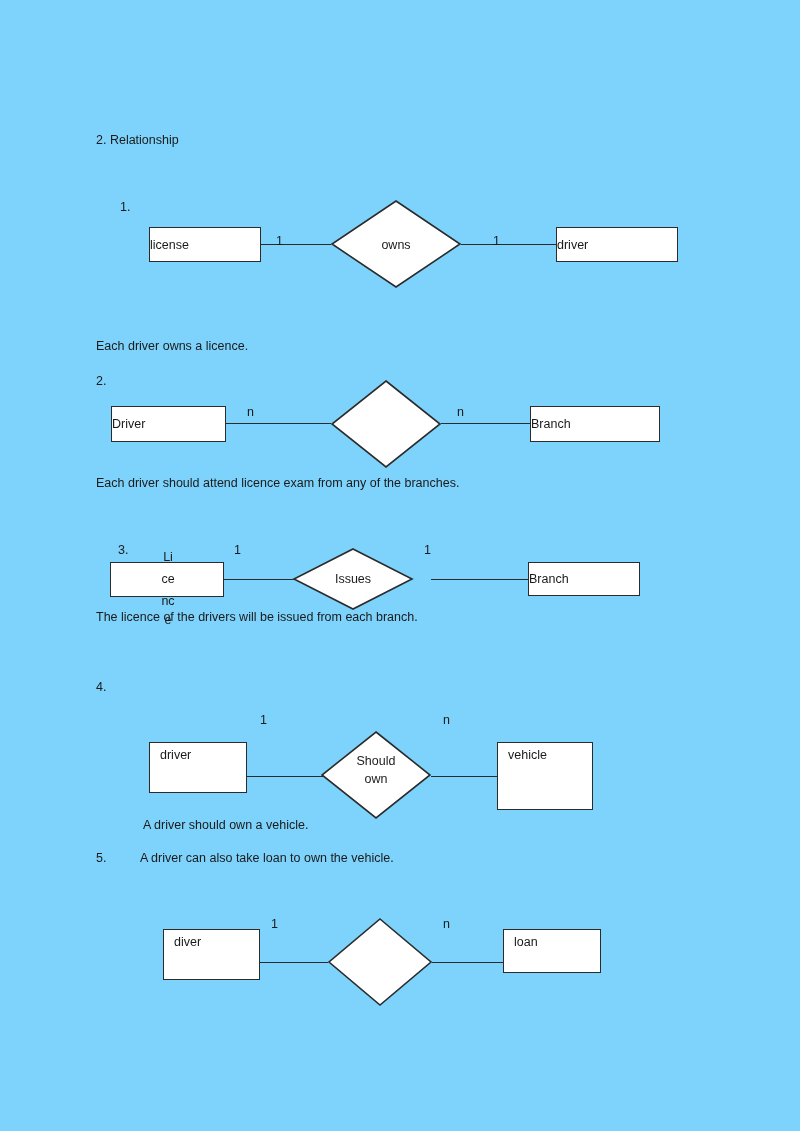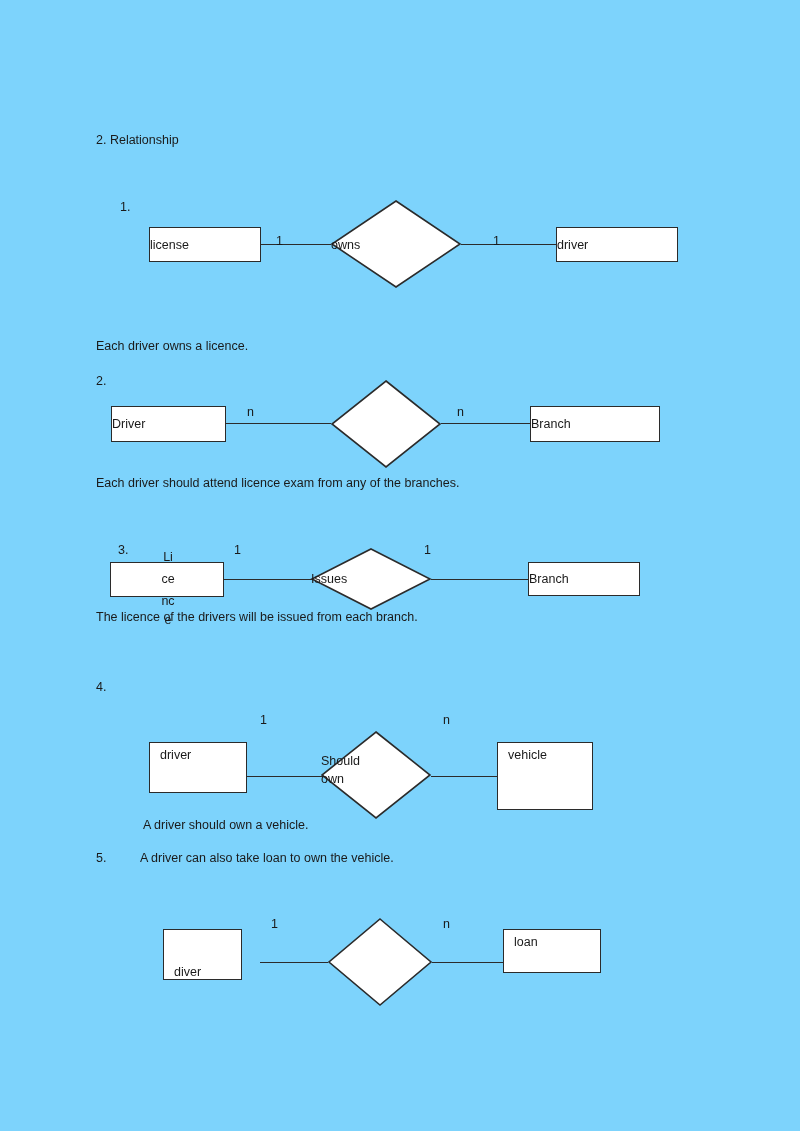--- a/index.html
+++ b/index.html
@@ -56,21 +56,21 @@
   
   .diamond {
     position: absolute;
     overflow: visible;
   }
   .diamond svg { display: block; overflow: visible; }
   .diamond-label {
     position: absolute;
     left: 0;
     right: 0;
-    text-align: left;
+    text-align: center;
     font-size: 12.5px;
     color: #1a1a1a;
     line-height: 1.45;
     pointer-events: none;
   }
 
   
   .link {
     position: absolute;
     height: 0;
@@ -170,21 +170,21 @@
 
     <div class="broken-label" style="left:148px; top:551px;">Li</div>
     <div class="broken-label" style="left:148px; top:573px;">ce</div>
     <div class="broken-label" style="left:148px; top:595px;">nc</div>
     <div class="broken-label" style="left:148px; top:614px;">e</div>
 
     <div class="link" style="left:224px; top:579px; width:107px;"></div>
 
     <div class="card" style="left:234px; top:543px;">1</div>
 
-    <div class="diamond" style="left:311px; top:548px; width:120px; height:62px;">
+    <div class="diamond" style="left:293px; top:548px; width:120px; height:62px;">
       <svg width="120" height="62" viewBox="0 0 120 62">
         <polygon points="60,1 119,31 60,61 1,31" fill="#ffffff" stroke="#2b2b2b" stroke-width="1.6"></polygon>
       </svg>
       <div class="diamond-label" style="top:22px;">Issues</div>
     </div>
 
     <div class="link" style="left:431px; top:579px; width:97px;"></div>
 
     <div class="card" style="left:424px; top:543px;">1</div>
 
@@ -227,21 +227,21 @@
 
     <div class="para" style="left:143px; top:818px;">A driver should own a vehicle.</div>
   </div>
 
   <div>
 
     <div class="listnum" style="left:96px; top:851px;">5.</div>
 
     <div class="para" style="left:140px; top:851px;">A driver can also take loan to own the vehicle.</div>
 
-    <div class="entity topleft" style="left:163px; top:929px; width:79px; height:51px;align-items:flex-end;">
+    <div class="entity topleft" style="left:163px; top:929px; width:97px; height:51px;">
       <span>diver</span>
     </div>
 
     <div class="link" style="left:260px; top:962px; width:68px;"></div>
 
     <div class="card" style="left:271px; top:917px;">1</div>
 
     <div class="diamond" style="left:328px; top:918px; width:104px; height:88px;">
       <svg width="104" height="88" viewBox="0 0 104 88">
         <polygon points="52,1 103,44 52,87 1,44" fill="#ffffff" stroke="#2b2b2b" stroke-width="1.6"></polygon>

